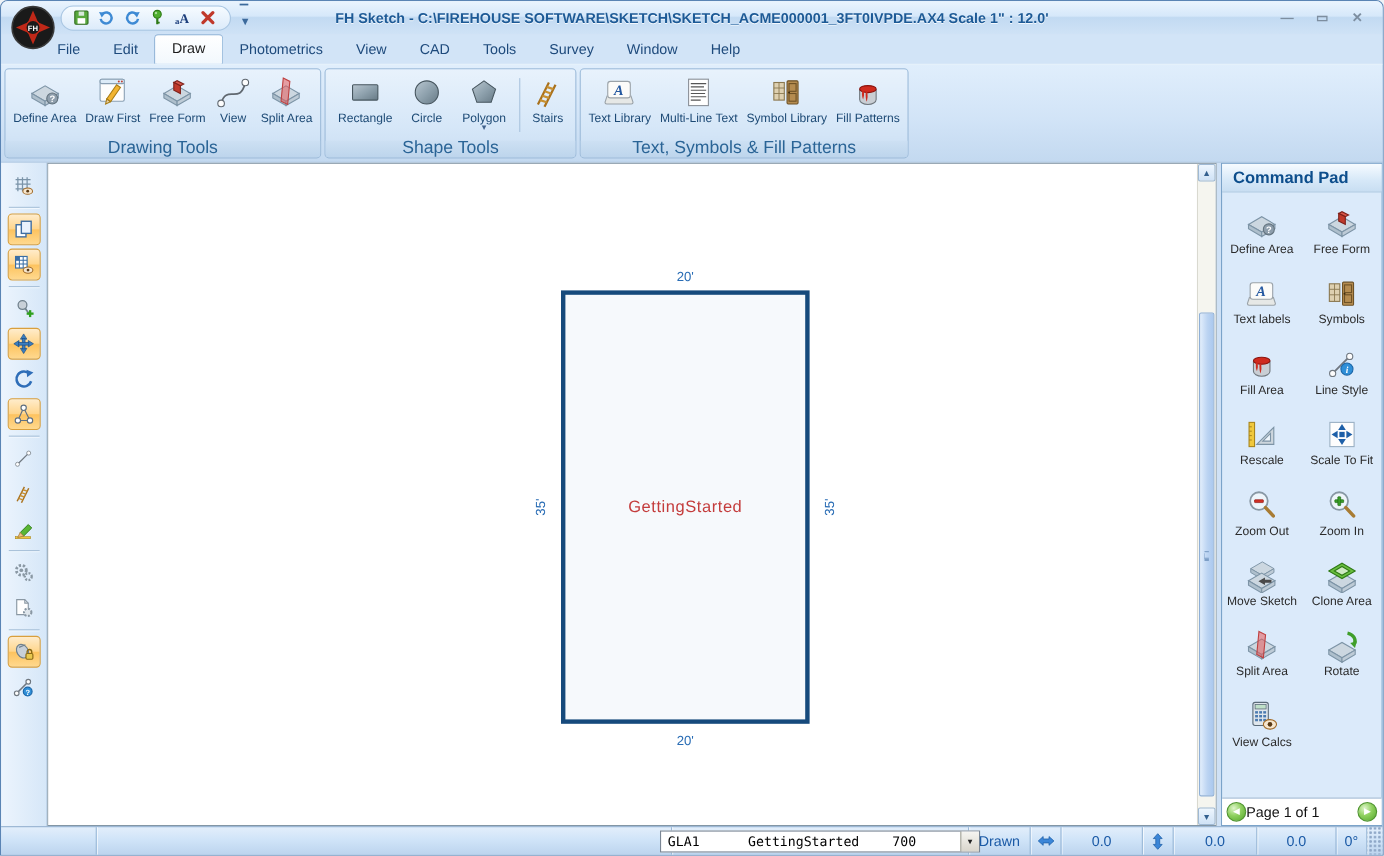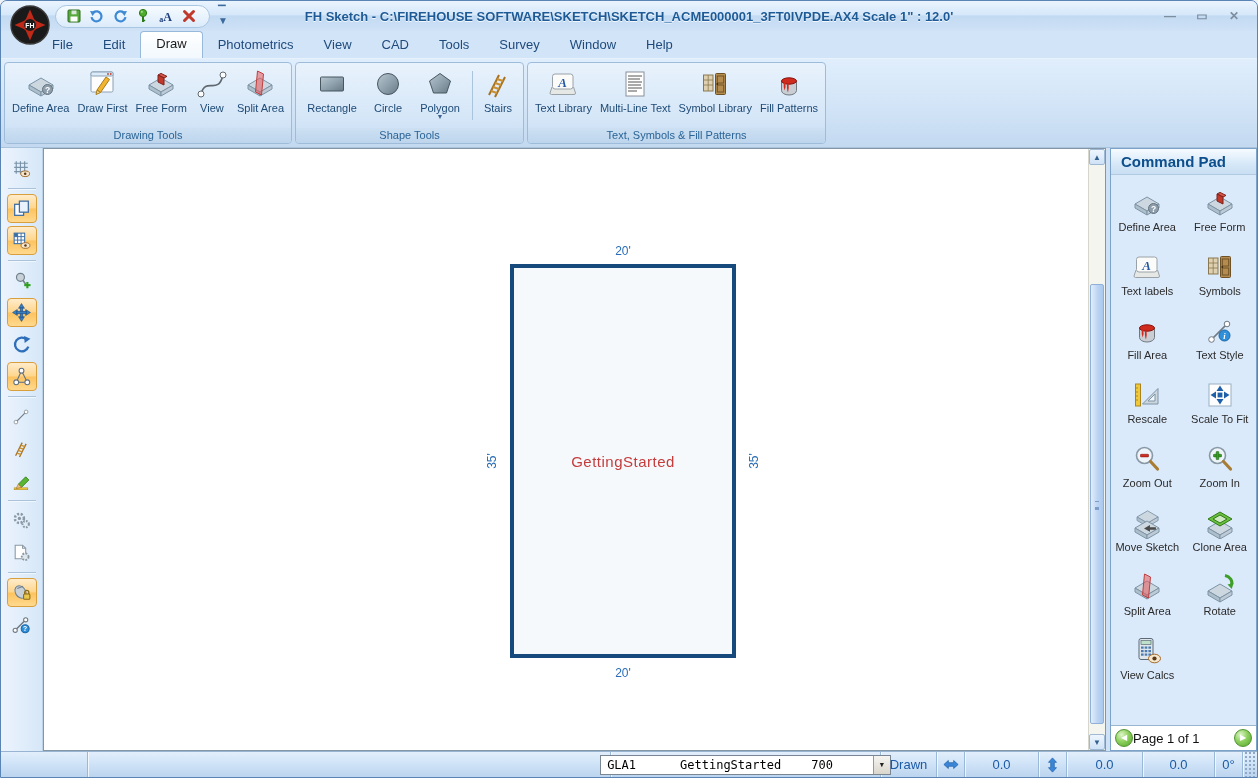--- a/index.html
+++ b/index.html
@@ -27,21 +27,21 @@
     border-radius:4px 4px 0 0;padding:4px 15px 7px;color:#1a1a1a;}
   
   .ribbon{height:89px;flex:none;background:linear-gradient(#e0eefc,#d2e4f7 55%,#c3d9f0);
     display:flex;gap:3px;padding:3px 0 3px 3px;border-bottom:1px solid #a9c3dd;}
   .rib-group{border:1px solid #9ebcda;border-radius:4px;display:flex;flex-direction:column;
     background:linear-gradient(#e8f2fc,#d6e7f8 65%,#cadef3);}
   .rib-items{flex:1;display:flex;align-items:flex-start;padding:4px 3px 0;}
   .rib-btn{display:flex;flex-direction:column;align-items:center;padding:1px 4px;min-width:42px;
     font-size:11px;line-height:1.15;color:#1d4a75;text-align:center;}
   .rib-btn svg{width:32px;height:32px;margin-bottom:2px;}
-  .rib-caption{height:15px;flex:none;text-align:center;font-size:11px;color:#2a6496;
+  .rib-caption{height:15px;flex:none;text-align:center;font-size:16px;color:#2a6496;
     background:linear-gradient(#cde0f3,#bdd5ec);border-radius:0 0 3px 3px;line-height:14px;}
   .rib-divider{width:1px;align-self:stretch;background:#aac4de;margin:4px 3px 8px;}
   .drop-arrow{font-size:7px;color:#41628c;line-height:3px;}
   
   .main{flex:1;display:flex;min-height:0;background:#cfe1f5;}
   .left-toolbar{width:42px;flex:none;display:flex;flex-direction:column;align-items:center;gap:3px;
     padding-top:6px;background:linear-gradient(90deg,#ecf4fd,#d6e7f8);border-right:1px solid #bcd2e8;}
   .lt-btn{width:30px;height:29px;flex:none;display:flex;align-items:center;justify-content:center;
     border:1px solid transparent;border-radius:4px;}
   .lt-btn svg{width:21px;height:21px;}
@@ -683,21 +683,21 @@
         <div class="cp-item">
           <svg>
               <use href="#ic-paint"></use>
             </svg>
           <span>Fill Area</span>
           </div>
         <div class="cp-item">
           <svg>
               <use href="#ic-linestyle"></use>
             </svg>
-          <span>Text Style</span>
+          <span>Line Style</span>
           </div>
         <div class="cp-item">
           <svg>
               <use href="#ic-rescale"></use>
             </svg>
           <span>Rescale</span>
           </div>
         <div class="cp-item">
           <svg>
               <use href="#ic-fit"></use>

